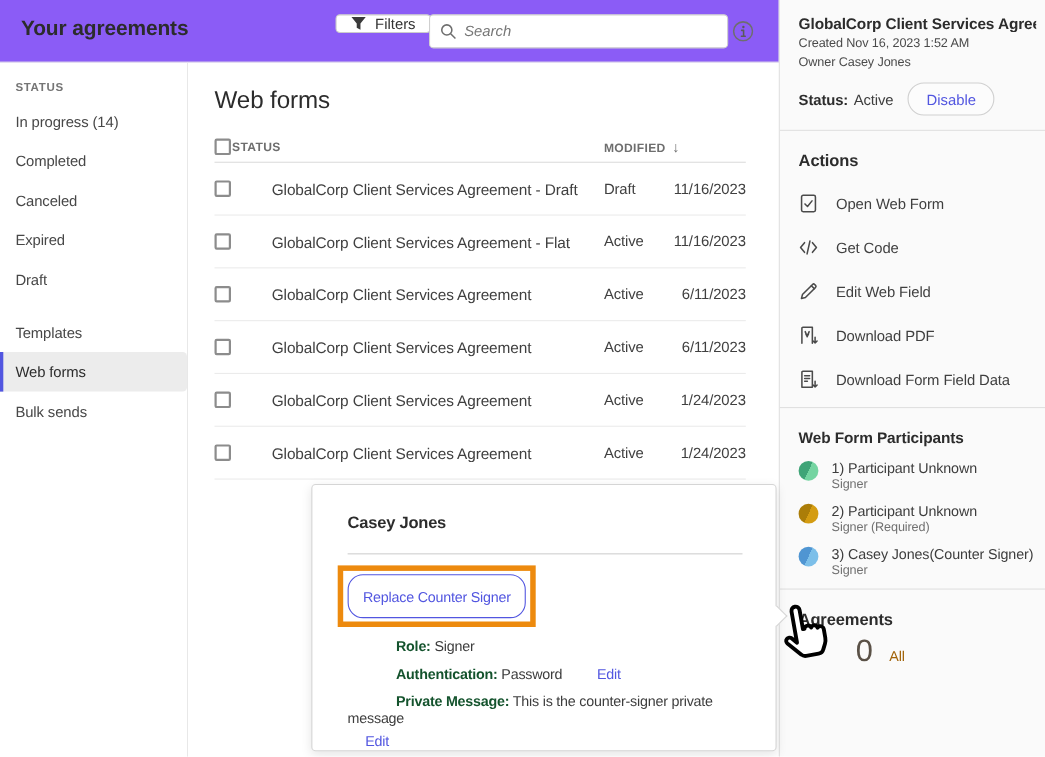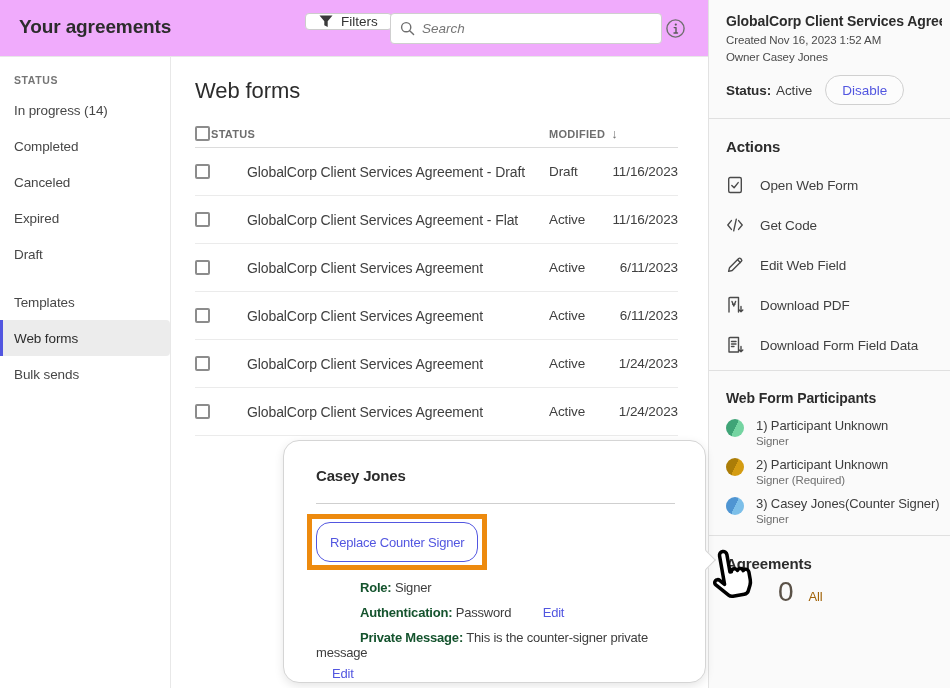--- a/index.html
+++ b/index.html
@@ -1,21 +1,21 @@
 <!DOCTYPE html>
 <html><head>
 <meta charset="utf-8">
 <style>
   * { margin:0; padding:0; box-sizing:border-box; }
   html,body { width:950px; height:688px; }
   body { font-family:"Liberation Sans", sans-serif; background:#fff; color:#2c2c2c; overflow:hidden; position:relative; letter-spacing:-0.1px; }
   .app { position:absolute; inset:0; }
 
   
-  .topbar { position:absolute; left:0; top:0; width:708px; height:57px; background:#f0abfc; border-bottom:1px solid #e8e8e8; }
+  .topbar { position:absolute; left:0; top:0; width:708px; height:57px; background:#8b5cf6; border-bottom:1px solid #e8e8e8; }
   .page-title { position:absolute; left:19px; top:16px; font-size:19px; font-weight:bold; color:#2c2c2c; }
   .filters-btn { position:absolute; left:305px; top:13px; height:17px; padding:0 13px; background:#fff; border:1px solid #cccccc; border-radius:4px; display:flex; align-items:center; gap:8px; font-size:13.5px; color:#323232; cursor:pointer; font-family:inherit; }
   .search-box { position:absolute; left:390px; top:13px; width:272px; height:31px; border:1px solid #cfcfcf; border-radius:4px; background:#fff; display:flex; align-items:center; padding:0 9px; gap:7px; }
   .search-box input { border:none; outline:none; flex:1; font-size:13.5px; font-style:italic; color:#555; font-family:inherit; background:transparent; }
   .search-box input::placeholder { color:#767676; font-style:italic; }
   .info-btn { position:absolute; left:666px; top:19px; width:19px; height:19px; cursor:pointer; }
 
   
   .sidebar { position:absolute; left:0; top:57px; bottom:0; width:171px; background:#fff; border-right:1px solid #e8e8e8; }
   .side-label { padding:17px 0 6px 14px; font-size:10.5px; font-weight:bold; color:#757575; letter-spacing:.6px; }
@@ -53,21 +53,21 @@
   .part-list { margin-top:12px; }
   .part-item { display:flex; gap:12px; margin-bottom:10px; cursor:pointer; }
   .avatar { width:18px; height:18px; border-radius:50%; margin-top:1px; flex:0 0 18px; }
   .part-name { font-size:13px; color:#3d3d3d; }
   .part-role { font-size:11.5px; color:#707070; margin-top:2px; }
   .agr-row { margin-top:4px; display:flex; align-items:baseline; gap:15px; margin-left:52px; }
   .agr-count { font-size:28px; color:#5A5147; }
   .agr-all { font-size:13px; color:#a16207; cursor:pointer; }
 
   
-  .popup { position:absolute; left:283px; top:440px; width:423px; height:243px; background:#fff; border:1px solid #d5d5d5; border-radius:16px; box-shadow:0 3px 10px rgba(0,0,0,.10); z-index:20; padding:26px 30px 0 32px; font-size:13px; color:#3d3d3d; letter-spacing:-0.2px; }
+  .popup { position:absolute; left:283px; top:440px; width:423px; height:243px; background:#fff; border:1px solid #d5d5d5; border-radius:4px; box-shadow:0 3px 10px rgba(0,0,0,.10); z-index:20; padding:26px 30px 0 32px; font-size:13px; color:#3d3d3d; letter-spacing:-0.2px; }
   .popup-arrow { position:absolute; right:-8px; top:112px; width:14px; height:14px; background:#fff; border-top:1px solid #d5d5d5; border-right:1px solid #d5d5d5; transform:rotate(45deg); }
   .popup-title { font-size:15px; font-weight:bold; color:#2c2c2c; }
   .popup-divider { border:none; border-top:1px solid #cfcfcf; margin:19px 0 0 0; }
   .annot-box { display:inline-block; border:5px solid #ED8A0E; padding:3px 4px; margin:10px 0 0 -9px; }
   .replace-btn { height:40px; padding:0 13px; border:1.5px solid #5256E0; border-radius:14px; background:#fff; color:#5256E0; font-size:13px; font-family:inherit; cursor:pointer; letter-spacing:-0.2px; }
   .popup-line { margin-top:10px; }
   .popup-line b { color:#14532d;margin-left:44px; }
   .edit-link { color:#5256E0; cursor:pointer; }
   .auth-edit { margin-left:28px; }
   .pm-edit-line { margin-top:6px; margin-left:16px; }

